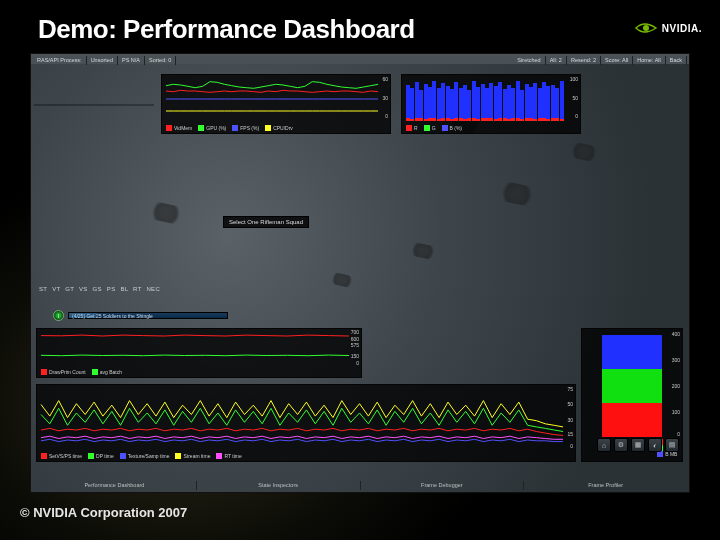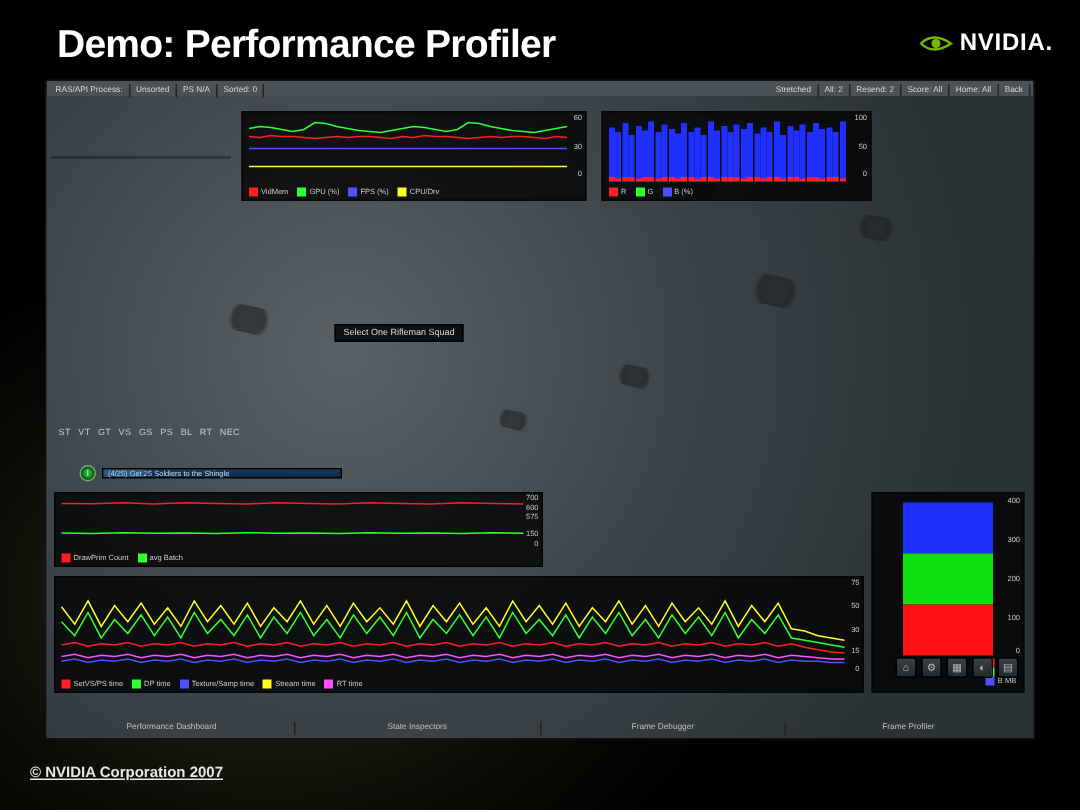--- a/index.html
+++ b/index.html
@@ -2,21 +2,21 @@
 <html><head>
 <meta charset="utf-8">
 <style>
   * { margin: 0; padding: 0; box-sizing: border-box; }
   html, body { width: 720px; height: 540px; background: #000; font-family: Arial, sans-serif; overflow: hidden; }
   .slide { width: 720px; height: 540px; position: relative; background: radial-gradient(ellipse 400px 300px at 180px 400px, #2a2a18 0%, #0a0a06 55%, #000 80%); }
   .title { position: absolute; left: 38px; top: 14px; color: #fff; font-size: 26px; font-weight: bold; letter-spacing: -0.5px; }
   .logo { position: absolute; right: 18px; top: 20px; display: flex; align-items: center; gap: 4px; }
   .logo-eye { width: 24px; height: 16px; position: relative; }
   .logo-eye svg { width: 24px; height: 16px; }
-  .logo-text { color: #fff; font-size: 16px; font-weight: bold; letter-spacing: 0.5px; }
+  .logo-text { color: #fff; font-size: 10px; font-weight: bold; letter-spacing: 0.5px; }
   .dash { position: absolute; left: 30px; top: 53px; width: 660px; height: 440px; background: linear-gradient(180deg,#4a5258,#3a4248 40%,#2e363c); border: 1px solid #111; }
   .game-bg { position: absolute; left: 0; top: 10px; right: 0; bottom: 0; background: radial-gradient(circle at 30% 40%, #5a6268 0%, #3e464c 40%, #2a3236 80%);}
   .topbar { position: absolute; left: 2px; top: 2px; right: 2px; height: 9px; display: flex; color: #d8d8d8; font-size: 5.5px; line-height: 9px; }
   .topbar .seg { padding: 0 4px; border-right: 1px solid #222; white-space: nowrap; }
   .topbar .spacer { flex: 1; }
   .panel { position: absolute; background: rgba(0,0,0,0.78); border: 1px solid #050505; }
   .panel .legend { position: absolute; left: 4px; bottom: 2px; display: flex; gap: 6px; }
   .panel .leg-item { display: flex; align-items: center; gap: 2px; font-size: 5px; color: #ccc; white-space: nowrap; }
   .swatch { width: 6px; height: 6px; }
   .panel .ytick { position: absolute; right: 2px; font-size: 5px; color: #ccc; }
@@ -41,28 +41,28 @@
   .tooltip { position: absolute; left: 192px; top: 162px; background: rgba(0,0,0,0.82); color: #dcdcdc; font-size: 6px; padding: 2px 5px; border: 1px solid #000; }
   .tabrow { position: absolute; left: 8px; top: 232px; font-size: 6px; color: #ccc; letter-spacing: 0.3px; word-spacing: 3px; }
   .objective { position: absolute; left: 22px; top: 256px; display: flex; align-items: center; gap: 4px; }
   .obj-circle { width: 11px; height: 11px; border: 1px solid #7a7; border-radius: 50%; background: radial-gradient(circle,#2a3 30%,#030 80%); color:#cfc; font-size:6px; display:flex;align-items:center;justify-content:center;}
   .obj-bar { width: 160px; height: 7px; background: linear-gradient(#1a3a5a,#0a2a4a); border: 1px solid #000; position: relative; color:#cde; font-size:5px; line-height:7px; padding-left:3px;}
   .obj-bar::after { content:""; position:absolute; left:0; top:0; bottom:0; width:18%; background: rgba(120,200,255,0.25);}
   .gauge-box { position: absolute; left: 3px; top: 50px; width: 120px; height: 2px; background: rgba(0,0,0,0.3);}
   .right-icons { position: absolute; right: 10px; bottom: 40px; display: flex; gap: 3px; }
   .right-icons .ico { width: 14px; height: 14px; background: linear-gradient(#3a4248,#222a30); border: 1px solid #000; border-radius: 2px; font-size: 7px; color:#bbb; display:flex;align-items:center;justify-content:center;}
   .beach-obj { position: absolute; width: 14px; height: 10px; background: radial-gradient(circle,#222 20%,#1a1a1a 60%, transparent 80%); transform: rotate(12deg); opacity: 0.55;}
-  .footer { position: absolute; left: 20px; bottom: 18px; color: #e6e6e6; font-size: 10px; line-height: 1.3; text-decoration: underline; }
+  .footer { position: absolute; left: 20px; bottom: 18px; color: #e6e6e6; font-size: 13px; line-height: 1.3; }
   .footer .c1 { font-weight: bold; }
 </style>
 </head>
 <body>
 
 <div class="slide">
-  <div class="title">Demo: Performance Profiler</div>
+  <div class="title">Demo: Performance Dashboard</div>
   <div class="logo">
     <span class="logo-eye">
       <svg viewBox="0 0 24 16">
           <path d="M2 8 Q10 0 22 8 Q10 16 2 8 Z" fill="none" stroke="#76b900" stroke-width="1.5"></path>
           <circle cx="12" cy="8" r="3" fill="#76b900"></circle>
         </svg>
     </span>
     <span class="logo-text">NVIDIA.</span>
   </div>
 

